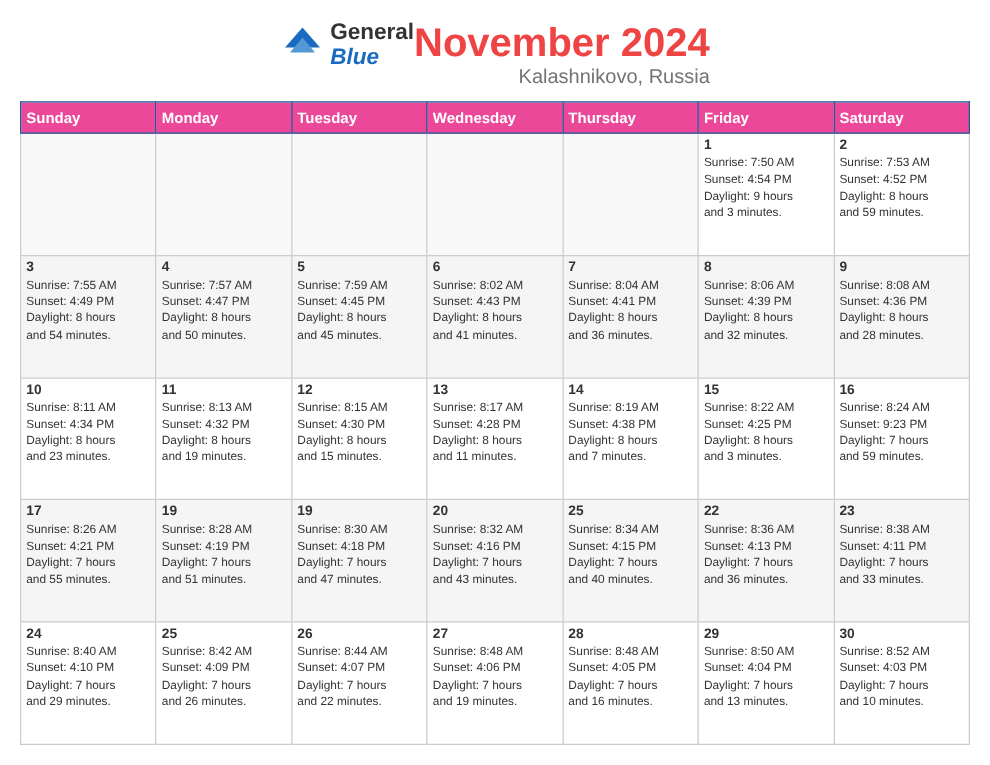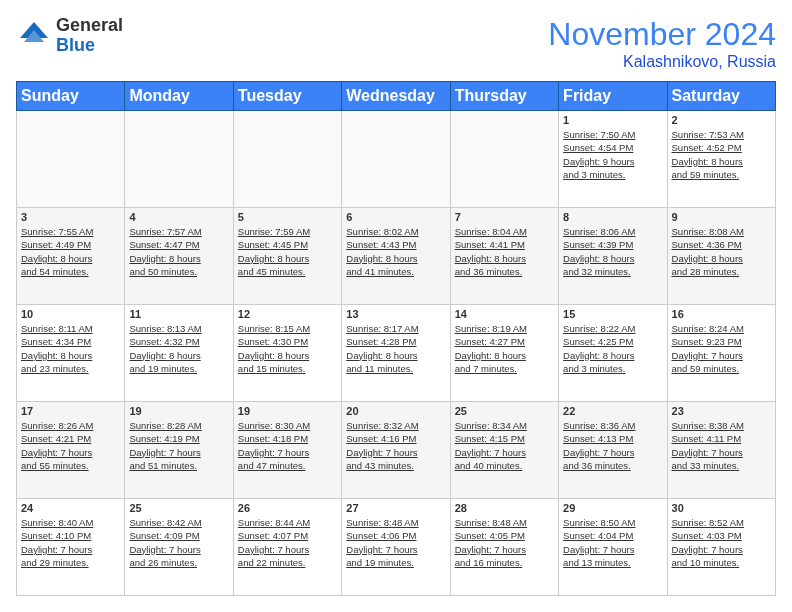--- a/index.html
+++ b/index.html
@@ -9,20 +9,21 @@
       width: 792px;
       height: 612px;
       overflow: hidden;
     }
     .page {
       width: 792px;
       height: 612px;
       padding: 16px;
       display: flex;
       flex-direction: column;
+      align-items: center;
     }
     .header {
       display: flex;
       justify-content: space-between;
       align-items: flex-start;
       margin-bottom: 10px;
     }
     .logo {
       display: flex;
       align-items: center;
@@ -35,48 +36,49 @@
     }
     .logo-general {
       font-size: 18px;
       font-weight: bold;
       color: #333;
     }
     .logo-blue {
       font-size: 18px;
       font-weight: bold;
       color: #1a6bbf;
+      font-style: italic;
     }
     .logo-icon {
       width: 36px;
       height: 36px;
     }
     .title-block {
       text-align: right;
     }
     .month-title {
       font-size: 32px;
-      font-weight: normal;
-      color: #3b82f6;
+      font-weight: bold;
+      color: #ef4444;
     }
     .location {
       font-size: 16px;
-      color: #1d4ed8;
+      color: #737373;
     }
     .calendar {
       flex: 1;
       border: 1px solid #ccc;
       border-collapse: collapse;
       width: 100%;
       table-layout: fixed;
     }
     .calendar th {
-      background: #3b82f6;
+      background: #ec4899;
       color: #fff;
-      font-size: 16px;
+      font-size: 12px;
       font-weight: bold;
       padding: 5px 4px;
       text-align: left;
       border: 1px solid #1a5a9a;
     }
     .calendar td {
       vertical-align: top;
       font-size: 9.5px;
       color: #333;
       padding: 3px 4px;
@@ -86,21 +88,20 @@
     .calendar td.empty {
       background: #f9f9f9;
     }
     .day-num {
       font-weight: bold;
       font-size: 11px;
       margin-bottom: 2px;
     }
     .day-info {
       line-height: 1.4;
-      text-decoration: underline;
     }
     tr:nth-child(even) td:not(.empty) {
       background: #f5f5f5;
     }
     tr:nth-child(odd) td:not(.empty) {
       background: #fff;
     }
     tr:nth-child(2) td.empty { background: #f9f9f9; }
   </style>
 </head>
@@ -261,21 +262,21 @@
               <div>Sunrise: 8:17 AM</div>
               <div>Sunset: 4:28 PM</div>
               <div>Daylight: 8 hours</div>
               <div>and 11 minutes.</div>
             </div>
           </td>
           <td>
             <div class="day-num">14</div>
             <div class="day-info">
               <div>Sunrise: 8:19 AM</div>
-              <div>Sunset: 4:27 PM</div>
+              <div>Sunset: 4:38 PM</div>
               <div>Daylight: 8 hours</div>
               <div>and 7 minutes.</div>
             </div>
           </td>
           <td>
             <div class="day-num">15</div>
             <div class="day-info">
               <div>Sunrise: 8:22 AM</div>
               <div>Sunset: 4:25 PM</div>
               <div>Daylight: 8 hours</div>

